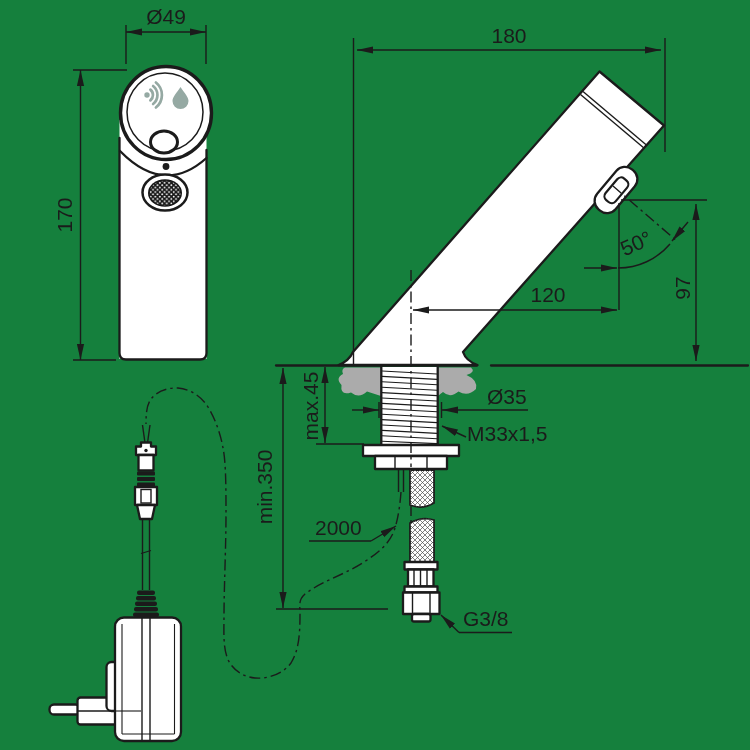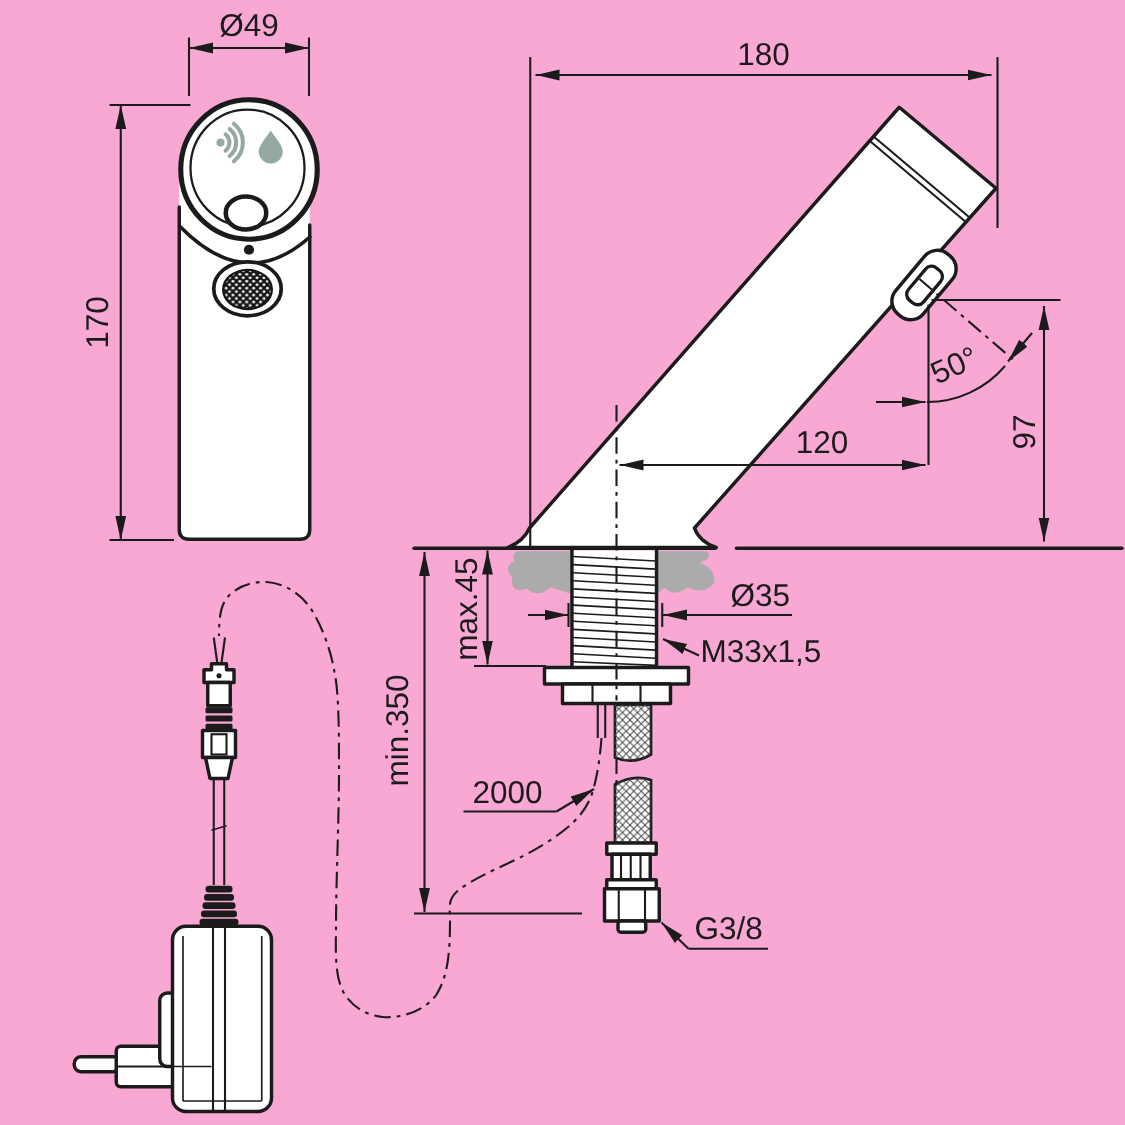--- a/index.html
+++ b/index.html
@@ -1,16 +1,16 @@
 <!DOCTYPE html>
 <html><head>
 <meta charset="utf-8">
 <style>
   html,body{margin:0;padding:0;background:#ffffff;}
-  .canvas{width:750px;height:750px;position:relative;background:#f9a8d4;overflow:hidden;}
+  .canvas{width:750px;height:750px;position:relative;background:#15803d;overflow:hidden;}
   svg{display:block;}
   text{font-family:"Liberation Sans",sans-serif;font-size:21px;fill:#1b1b1b;}
   .outline{fill:#ffffff;stroke:#1b1b1b;stroke-width:2.3;stroke-linejoin:round;}
   .thick{stroke:#1b1b1b;stroke-width:2.3;fill:none;stroke-linecap:round;}
   .thin{stroke:#1b1b1b;stroke-width:1.4;fill:none;}
   .hair{stroke:#1b1b1b;stroke-width:1.1;fill:none;}
   .cl{stroke:#1b1b1b;stroke-width:1.4;fill:none;stroke-dasharray:11 4 2.5 4;}
   .dark{fill:#1b1b1b;}
 </style>
 </head>

